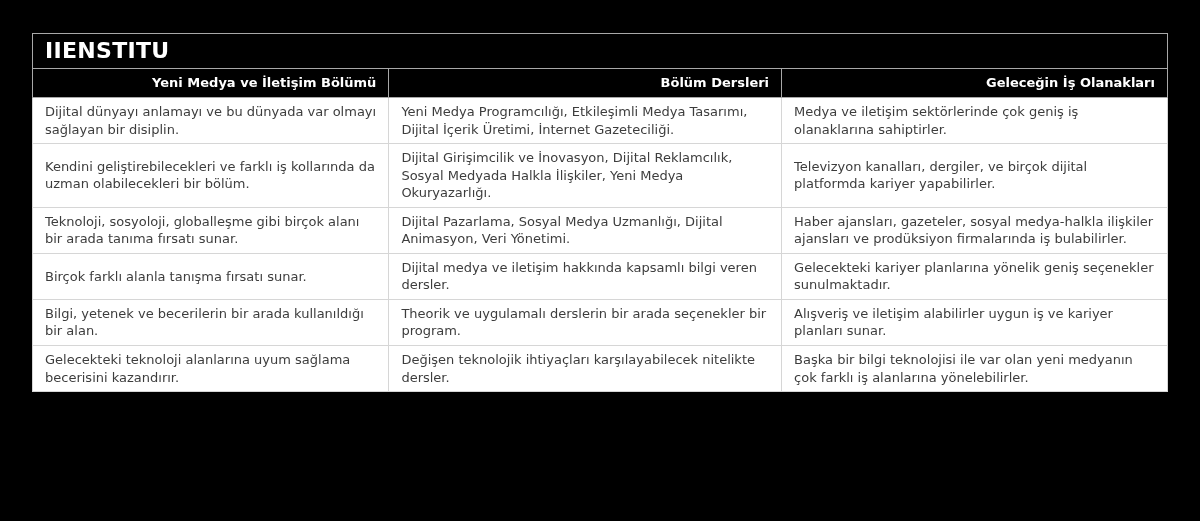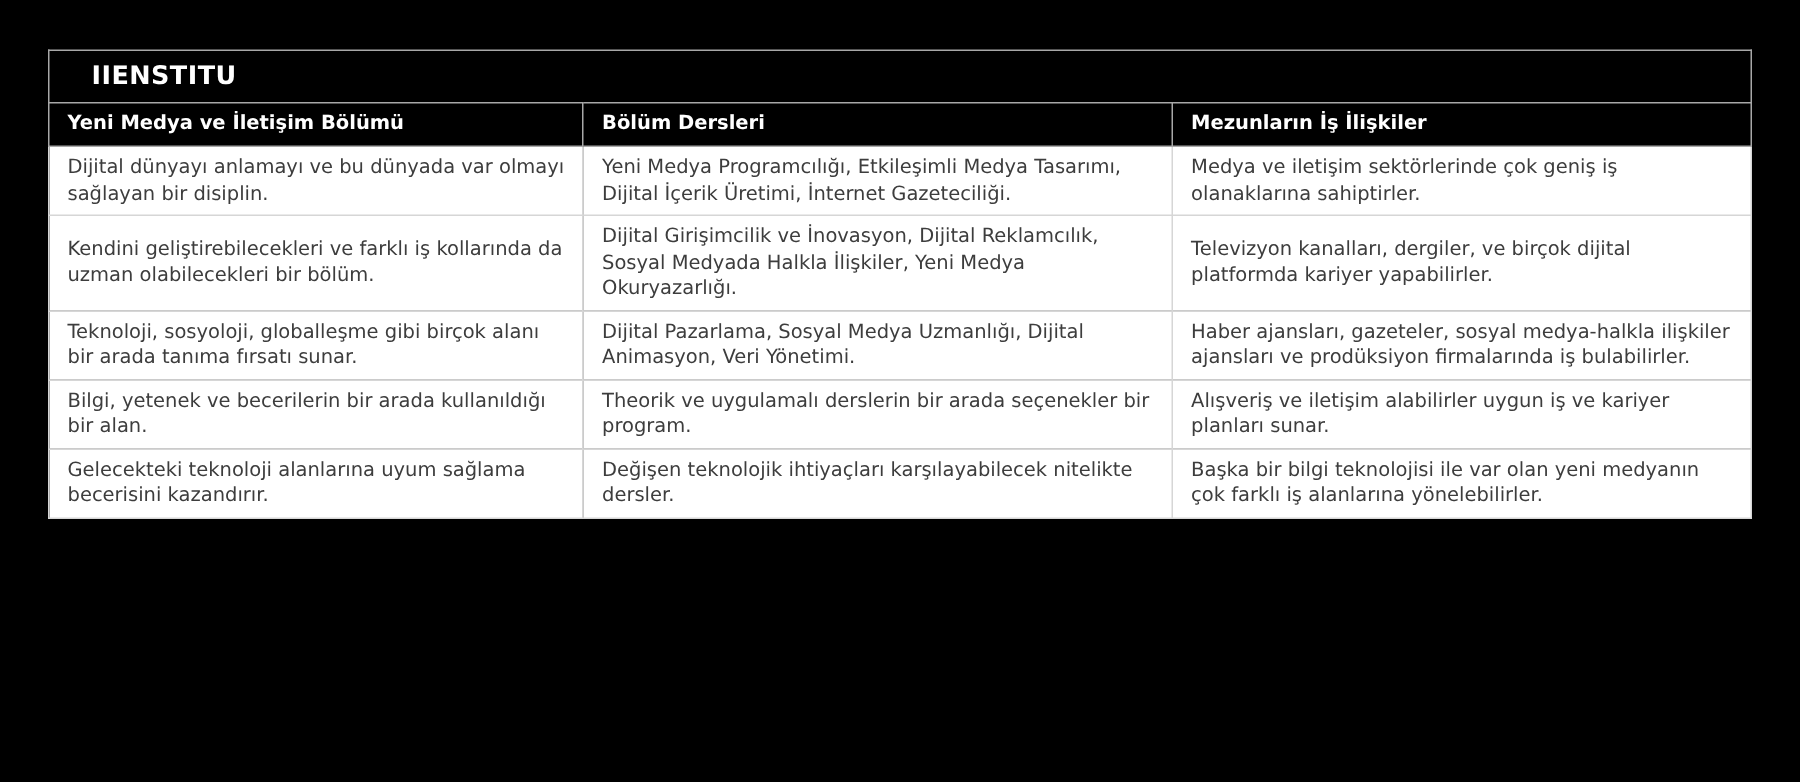--- a/index.html
+++ b/index.html
@@ -12,42 +12,42 @@
   }
   .table-wrap {
     position: absolute;
     left: 32px;
     top: 33px;
     width: 1136px;
   }
   .title-bar {
     background: #000000;
     color: #ffffff;
-    font-size: 17px;
+    font-size: 22px;
     font-weight: bold;
     letter-spacing: 0.3px;
-    padding: 6px 28px;
+    padding: 6px 12px;
     border: 1px solid #a8a8a8;
     border-bottom: none;
     line-height: 22px;
   }
   table {
     width: 100%;
     border-collapse: collapse;
     table-layout: fixed;
   }
   col.c1 { width: 31.4%; }
   col.c2 { width: 34.6%; }
   col.c3 { width: 34%; }
   thead th {
     background: #000000;
     color: #ffffff;
     font-size: 13px;
     font-weight: bold;
-    text-align: left;
+    text-align: right;
     padding: 6px 12px;
     border: 1px solid #a8a8a8;
     line-height: 16px;
   }
   tbody td {
     background: #ffffff;
     color: #3d3d3d;
     font-size: 13px;
     font-weight: normal;
     text-align: left;
@@ -66,40 +66,45 @@
   <table>
     <colgroup>
       <col class="c1">
       <col class="c2">
       <col class="c3">
     </colgroup>
     <thead>
       <tr>
         <th>Yeni Medya ve İletişim Bölümü</th>
         <th>Bölüm Dersleri</th>
-        <th>Mezunların İş İlişkiler</th>
+        <th>Geleceğin İş Olanakları</th>
       </tr>
     </thead>
     <tbody>
         <tr>
           <td>Dijital dünyayı anlamayı ve bu dünyada var olmayı sağlayan bir disiplin.</td>
           <td>Yeni Medya Programcılığı, Etkileşimli Medya Tasarımı, Dijital İçerik Üretimi, İnternet Gazeteciliği.</td>
           <td>Medya ve iletişim sektörlerinde çok geniş iş olanaklarına sahiptirler.</td>
         </tr>
         <tr>
           <td>Kendini geliştirebilecekleri ve farklı iş kollarında da uzman olabilecekleri bir bölüm.</td>
           <td>Dijital Girişimcilik ve İnovasyon, Dijital Reklamcılık, Sosyal Medyada Halkla İlişkiler, Yeni Medya Okuryazarlığı.</td>
           <td>Televizyon kanalları, dergiler, ve birçok dijital platformda kariyer yapabilirler.</td>
         </tr>
         <tr>
           <td>Teknoloji, sosyoloji, globalleşme gibi birçok alanı bir arada tanıma fırsatı sunar.</td>
           <td>Dijital Pazarlama, Sosyal Medya Uzmanlığı, Dijital Animasyon, Veri Yönetimi.</td>
           <td>Haber ajansları, gazeteler, sosyal medya-halkla ilişkiler ajansları ve prodüksiyon firmalarında iş bulabilirler.</td>
         </tr>
         <tr>
+          <td>Birçok farklı alanla tanışma fırsatı sunar.</td>
+          <td>Dijital medya ve iletişim hakkında kapsamlı bilgi veren dersler.</td>
+          <td>Gelecekteki kariyer planlarına yönelik geniş seçenekler sunulmaktadır.</td>
+        </tr>
+        <tr>
           <td>Bilgi, yetenek ve becerilerin bir arada kullanıldığı bir alan.</td>
           <td>Theorik ve uygulamalı derslerin bir arada seçenekler bir program.</td>
           <td>Alışveriş ve iletişim alabilirler uygun iş ve kariyer planları sunar.</td>
         </tr>
         <tr>
           <td>Gelecekteki teknoloji alanlarına uyum sağlama becerisini kazandırır.</td>
           <td>Değişen teknolojik ihtiyaçları karşılayabilecek nitelikte dersler.</td>
           <td>Başka bir bilgi teknolojisi ile var olan yeni medyanın çok farklı iş alanlarına yönelebilirler.</td>
         </tr>
       </tbody>

